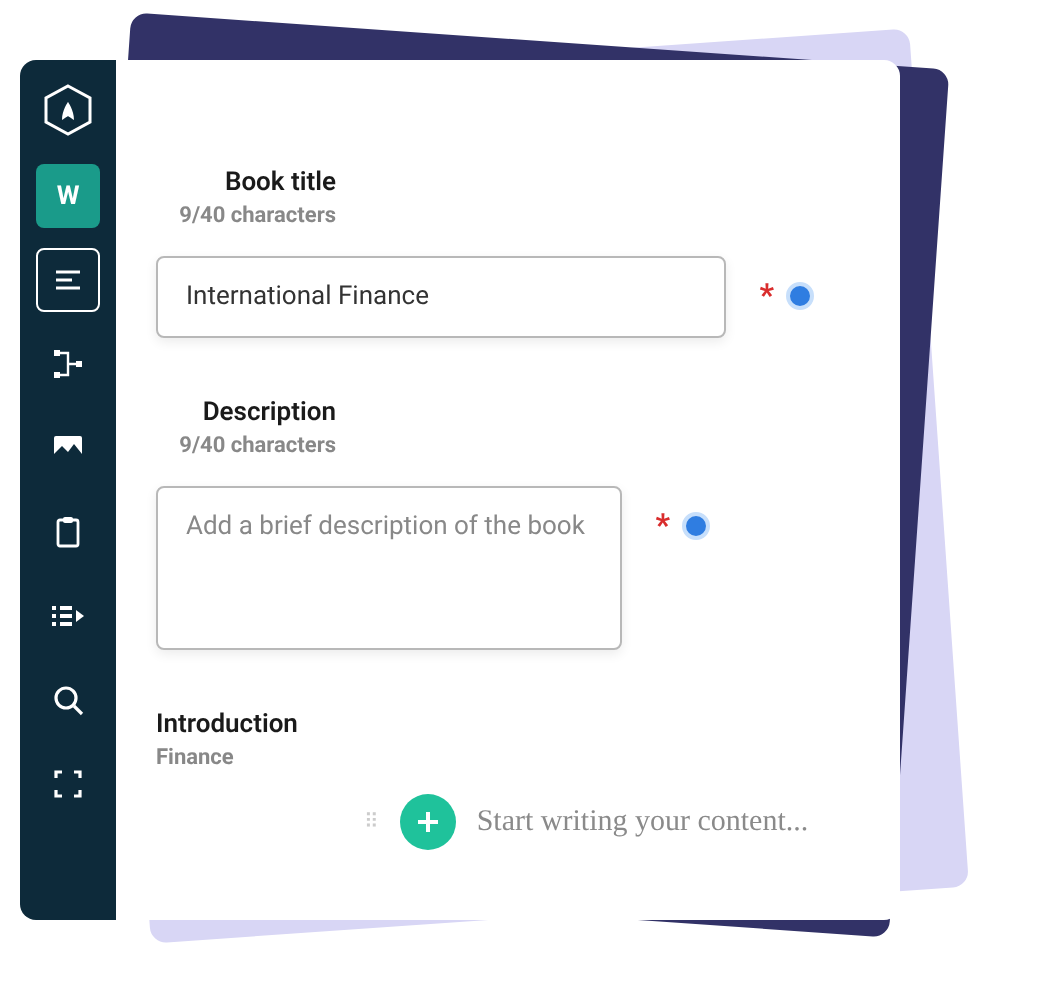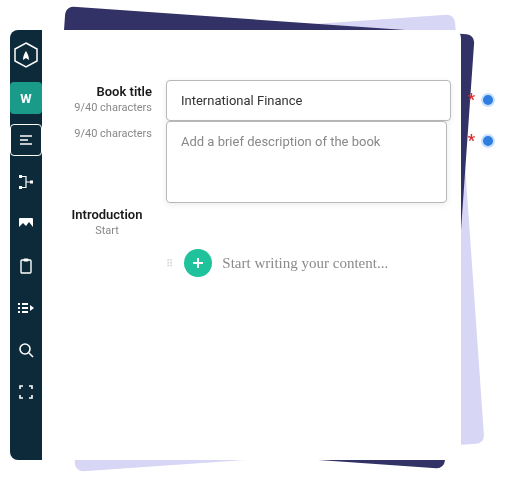--- a/index.html
+++ b/index.html
@@ -83,54 +83,57 @@
     flex: 1;
     background: #fff;
     border-top-right-radius: 8px;
     border-bottom-right-radius: 8px;
     padding: 50px 10px 20px 20px;
     position: relative;
   }
   .field-row {
     display: flex;
     gap: 14px;
+    margin-bottom: 26px;
     align-items: flex-start;
+    flex-direction: column;
   }
   .field-label-col {
     width: 90px;
     text-align: right;
     padding-top: 4px;
   }
   .field-label {
     font-weight: 600;
     font-size: 13px;
     color: #1a1a1a;
   }
   .field-sub {
     font-size: 11px;
     color: #888;
     margin-top: 2px;
+    font-weight: bold;
   }
   .field-input-col {
     flex: 1;
     position: relative;
     text-decoration: underline;
   }
   .text-input {
     width: 285px;
     padding: 12px 14px;
     border: 1px solid #b8b8b8;
     border-radius: 4px;
     font-size: 13px;
     color: #333;
     font-family: inherit;
     box-shadow: 0 2px 6px rgba(0,0,0,0.08);
   }
   .textarea-input {
-    width: 281px;
+    width: 233px;
     padding: 12px 14px;
     border: 1px solid #b8b8b8;
     border-radius: 4px;
     font-size: 13px;
     color: #333;
     font-family: inherit;
     resize: none;
     height: 82px;
     box-shadow: 0 2px 6px rgba(0,0,0,0.08);
   }
@@ -157,21 +160,21 @@
     border: 2px solid #c7dffb;
   }
   .intro-row {
     display: flex;
     gap: 14px;
     margin-bottom: 12px;
     align-items: flex-start;
   }
   .intro-label-col {
     width: 90px;
-    text-align: center;
+    text-align: left;
   }
   .canvas-row {
     display: flex;
     align-items: center;
     gap: 10px;
     padding-left: 104px;
     margin-top: 6px;
   }
   .drag-handle {
     color: #ccc;
@@ -277,35 +280,36 @@
         <input class="text-input" type="text" value="International Finance" style="">
         <div class="side-marks">
           <span class="asterisk">*</span>
           <span class="blue-dot"></span>
         </div>
       </div>
     </div>
 
     <div class="field-row">
       <div class="field-label-col">
+        <div class="field-label">Description</div>
         <div class="field-sub">9/40 characters</div>
       </div>
       <div class="field-input-col">
         <textarea class="textarea-input" placeholder="Add a brief description of the book" style=""></textarea>
         <div class="side-marks">
           <span class="asterisk">*</span>
           <span class="blue-dot"></span>
         </div>
       </div>
     </div>
 
     <div class="intro-row">
       <div class="intro-label-col">
         <div class="field-label">Introduction</div>
-        <div class="field-sub">Start</div>
+        <div class="field-sub">Finance</div>
       </div>
     </div>
 
     <div class="canvas-row">
       <div class="drag-handle">⠿</div>
       <div class="add-btn">
         <svg width="14" height="14" viewBox="0 0 14 14">
           <line x1="7" y1="2" x2="7" y2="12" stroke="#fff" stroke-width="2"></line>
           <line x1="2" y1="7" x2="12" y2="7" stroke="#fff" stroke-width="2"></line>
         </svg>

